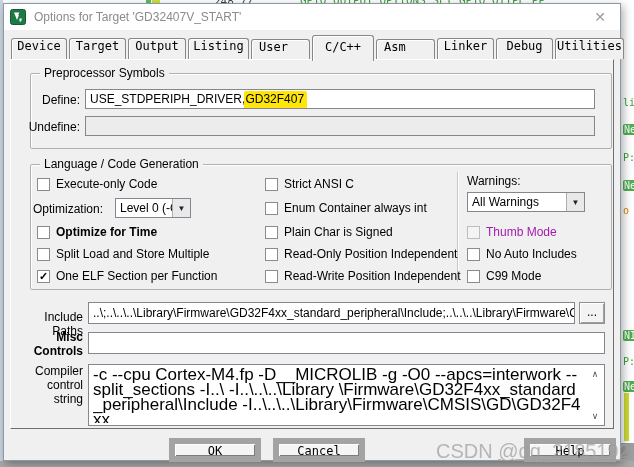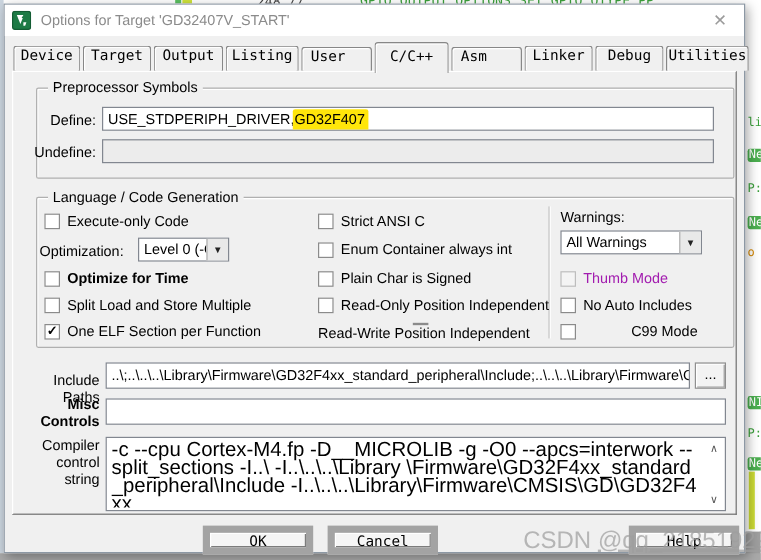--- a/index.html
+++ b/index.html
@@ -178,39 +178,39 @@
       <span>Enum Container always int</span>
     </div>
     <div class="cb" style="left:254px;top:165px;">
       <span class="box"></span>
       <span>Plain Char is Signed</span>
     </div>
     <div class="cb" style="left:254px;top:187px;">
       <span class="box"></span>
       <span>Read-Only Position Independent</span>
     </div>
-    <div class="cb" style="left:254px;top:209px;flex-direction:column;">
+    <div class="cb" style="left:254px;top:209px;">
       <span class="box"></span>
       <span>Read-Write Position Independent</span>
     </div>
 
     <div class="lab" style="left:456px;top:114px;width:80px;text-align:left;">Warnings:</div>
     <div class="combo" style="left:456px;top:132px;width:118px;">
       <span class="combo-text">All Warnings</span>
       <span class="combo-btn">▼</span>
     </div>
     <div class="cb disabled" style="left:456px;top:165px;">
       <span class="box"></span>
       <span>Thumb Mode</span>
     </div>
     <div class="cb" style="left:456px;top:187px;">
       <span class="box"></span>
       <span>No Auto Includes</span>
     </div>
-    <div class="cb" style="left:456px;top:209px;gap:40px;">
+    <div class="cb" style="left:456px;top:209px;">
       <span class="box"></span>
       <span>C99 Mode</span>
     </div>
 
     <div class="lab" style="left:8px;top:240px;width:64px;margin-top:10px;">Include Paths</div>
     <div class="field" style="left:77px;top:242px;width:487px;height:22px;">
       <span>..\;..\..\..\Library\Firmware\GD32F4xx_standard_peripheral\Include;..\..\..\Library\Firmware\CMSIS\</span>
     </div>
     <div class="browse-btn" style="left:568px;top:242px;">...</div>
 

